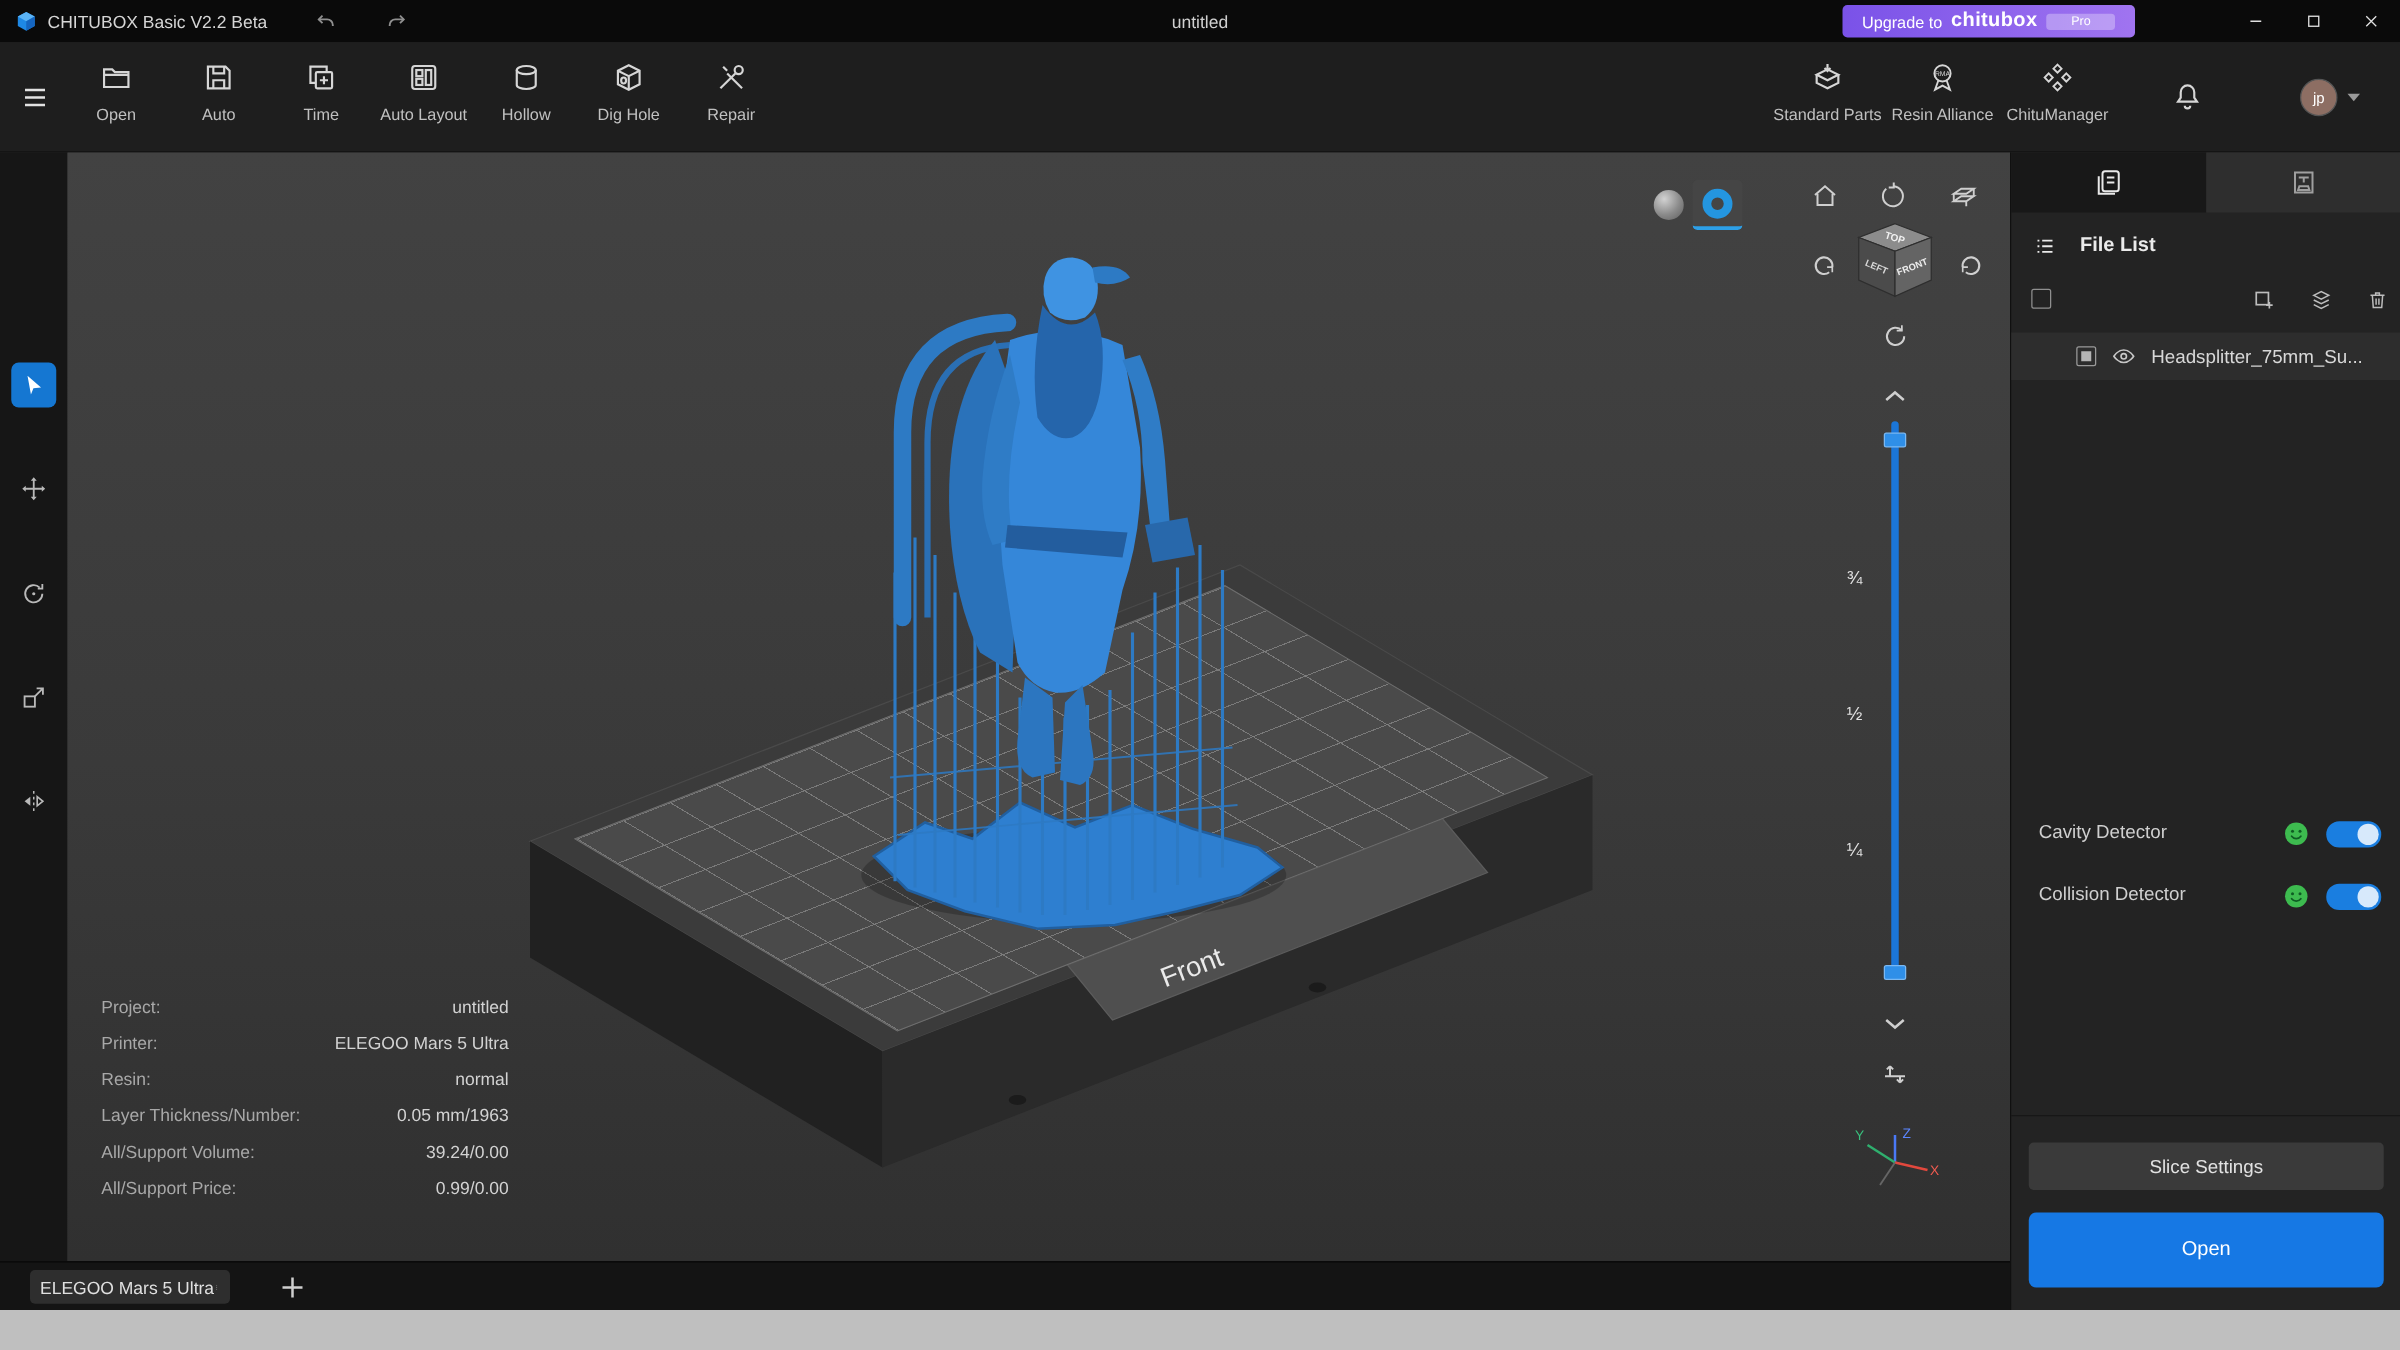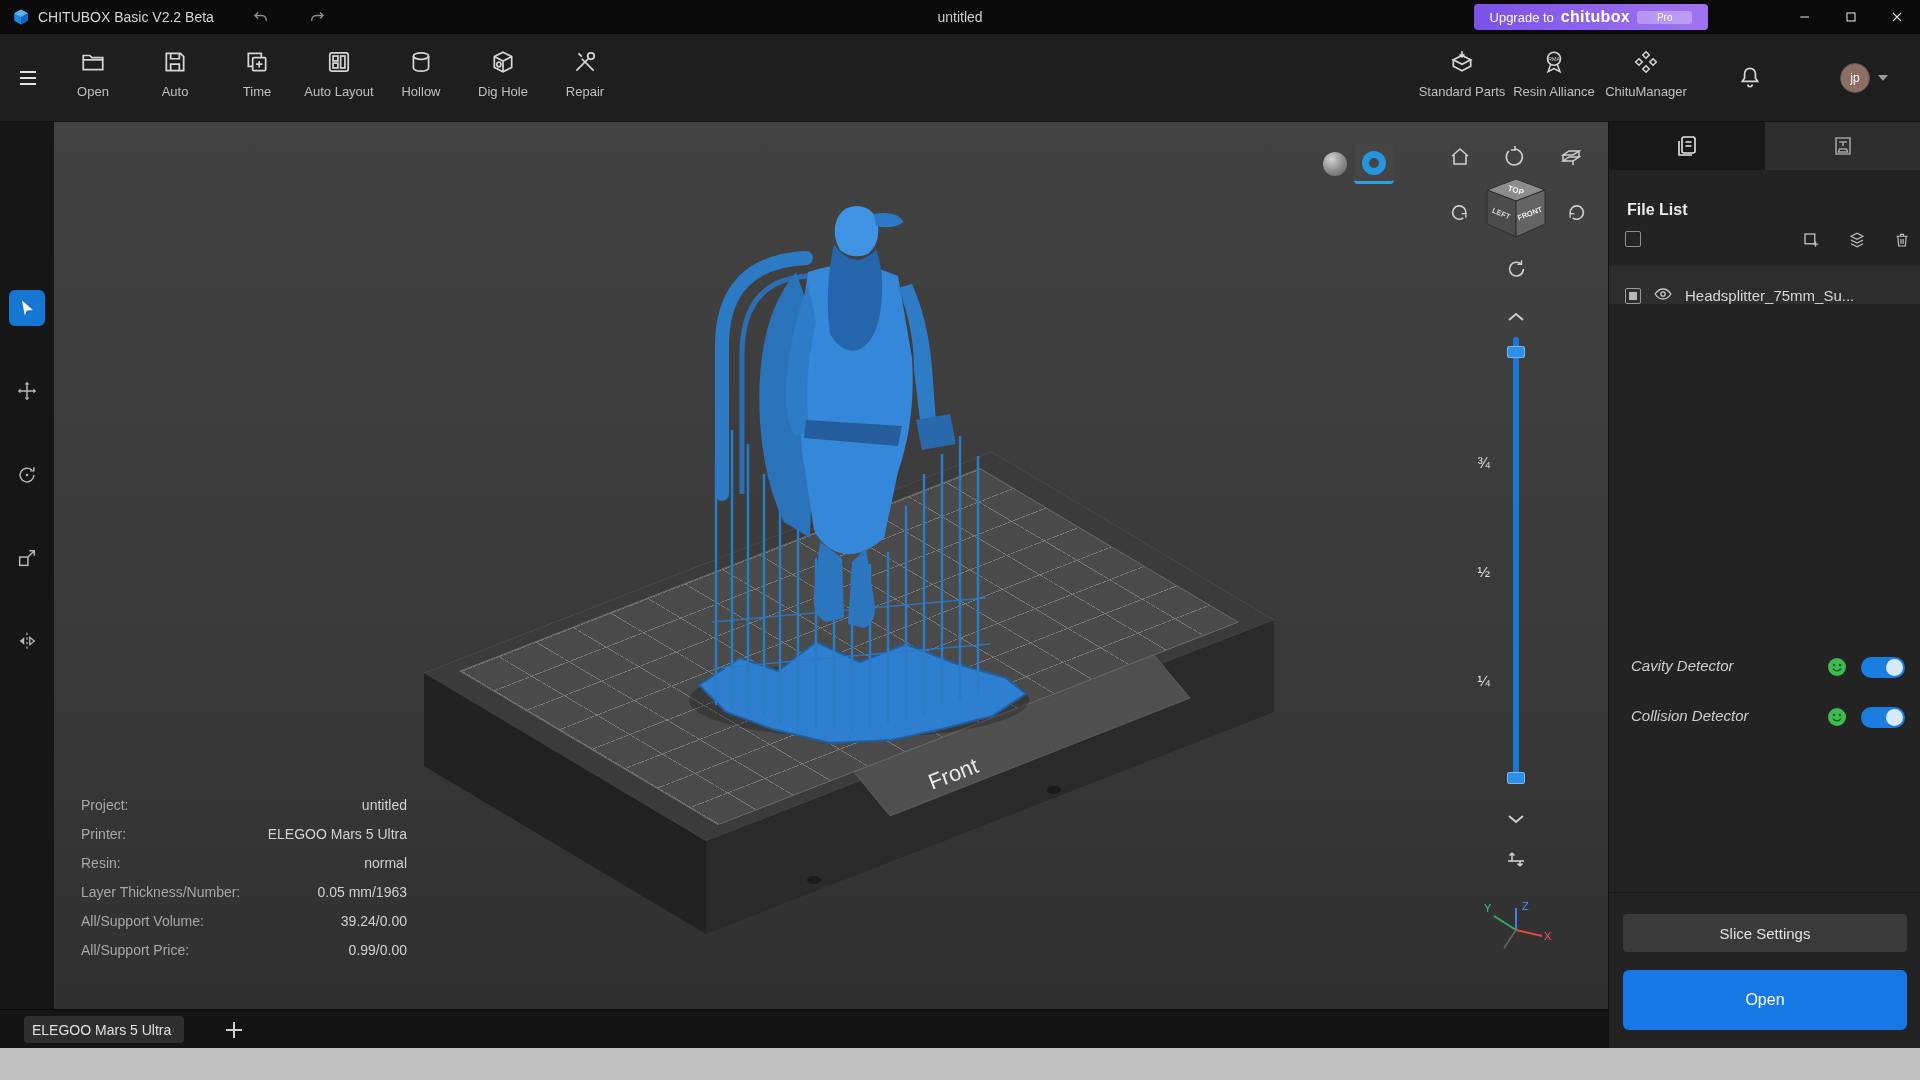--- a/index.html
+++ b/index.html
@@ -64,30 +64,30 @@
   .proj-info { left:27px; top:662px; width:326px; }
   .proj-row { display:flex; justify-content:space-between; height:29px; align-items:flex-end; }
   .proj-row .pl { font-size:14px; color:#a8a8a8; }
   .proj-row .pv { font-size:14px; color:#d2d2d2; }
 
   
   .right-panel { left:1608px; top:122px; width:312px; height:926px; background:#232323; border-left:1px solid #101010; }
   .panel-tab { top:0; width:156px; height:48px; display:flex; align-items:center; justify-content:center; cursor:pointer; }
   .panel-tab.active { left:0; background:#181818; color:#e8e8e8; }
   .panel-tab.inactive { left:156px; background:#2e2e2e; color:#9f9f9f; }
-  .fl-header { left:18px; top:60px; height:30px; display:flex; align-items:center; gap:19px; color:#eaeaea;flex-direction:column; }
+  .fl-header { left:18px; top:60px; height:30px; display:flex; align-items:center; gap:19px; color:#eaeaea; }
   .fl-header .t { font-size:16px; font-weight:bold; }
   .list-toolbar { left:0; top:102px; width:312px; height:32px; }
   .cb-empty { left:16px; top:7px; width:16px; height:16px; border:1px solid #8f8f8f; border-radius:2px; cursor:pointer; }
   .lt-icon { top:7px; width:18px; height:18px; color:#bdbdbd; cursor:pointer; }
-  .file-row { left:0; top:144px; width:312px; height:38px; background:#2d2d2d; display:flex; align-items:flex-end; cursor:pointer; }
+  .file-row { left:0; top:144px; width:312px; height:38px; background:#2d2d2d; display:flex; align-items:center; cursor:pointer;padding-left:36px; }
   .file-row .cbp { margin-left:16px; width:16px; height:16px; border:1px solid #9a9a9a; border-radius:2px; position:relative; }
   .file-row .cbp::after { content:""; position:absolute; left:3px; top:3px; width:8px; height:8px; background:#b5b5b5; }
   .file-row .fname { font-size:15px; color:#d8d8d8; margin-left:12px; white-space:nowrap; overflow:hidden; }
-  .detector { left:0; width:260px; height:36px;font-style:italic; }
+  .detector { left:0; width:260px; height:36px; }
   .detector .dl { position:absolute; left:22px; top:8px; font-size:15px; color:#cfcfcf; }
   .toggle { position:absolute; left:252px; top:8px; width:44px; height:21px; border-radius:11px; background:#1a7ee0; cursor:pointer; }
   .toggle .knob { position:absolute; right:2px; top:2px; width:17px; height:17px; border-radius:50%; background:#d7e9fb; }
   .panel-divider { left:0; top:770px; width:312px; height:1px; background:#171717; }
   .slice-settings-btn { left:14px; top:792px; width:284px; height:38px; background:#3a3a3a; border-radius:4px;
     display:flex; align-items:center; justify-content:center; font-size:15px; color:#e2e2e2; cursor:pointer; }
   .slice-btn { left:14px; top:848px; width:284px; height:60px; background:#1678e4; border-radius:6px;
     display:flex; align-items:center; justify-content:center; font-size:16px; color:#fff; cursor:pointer; }
 
   

